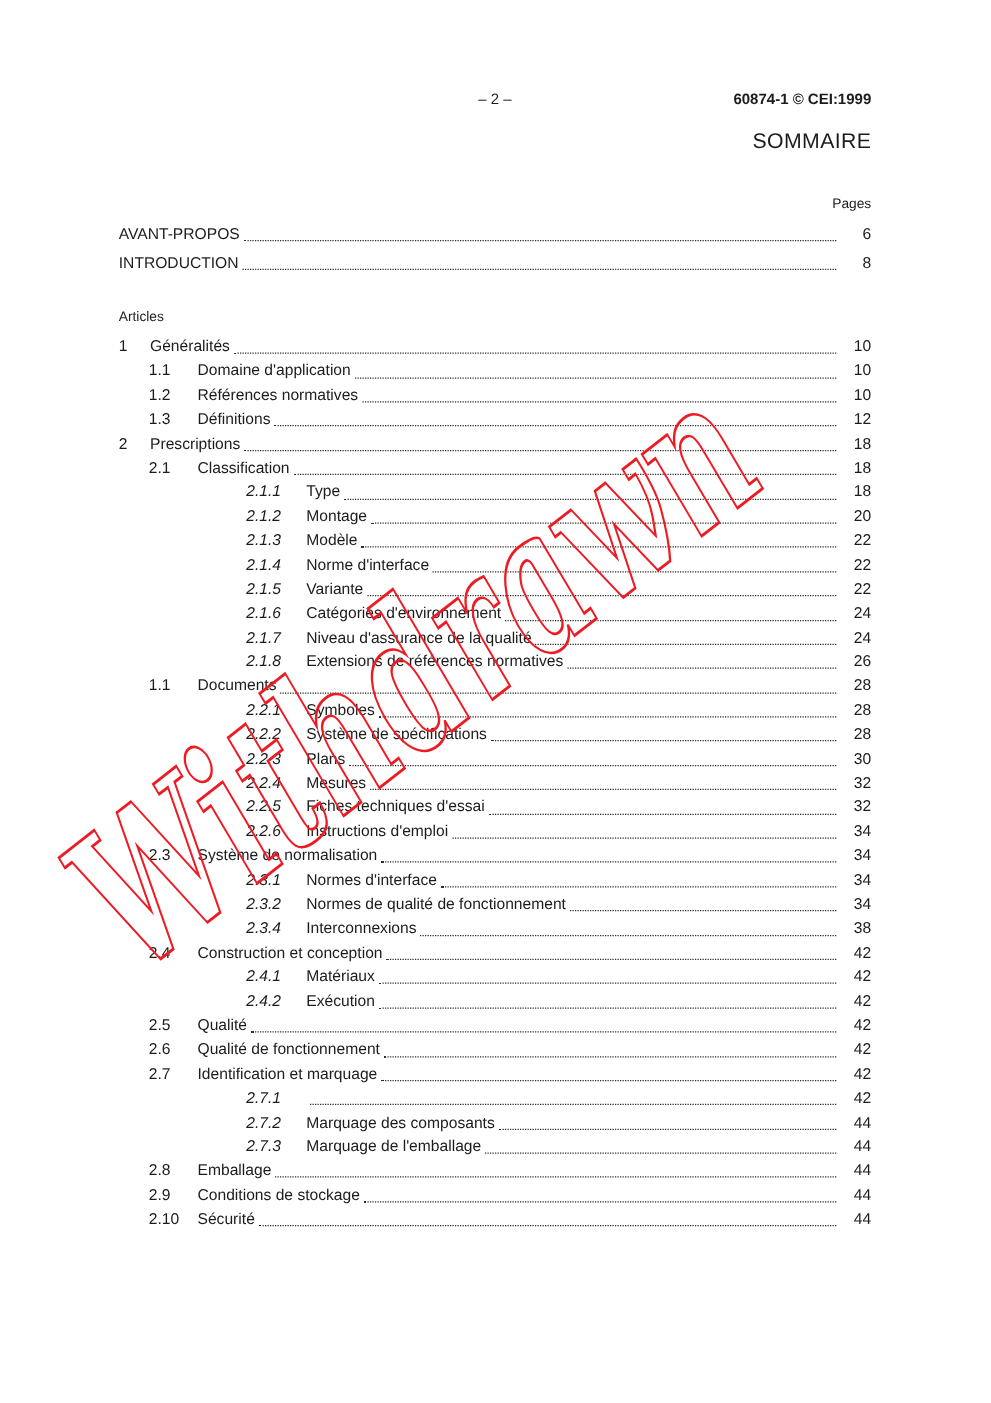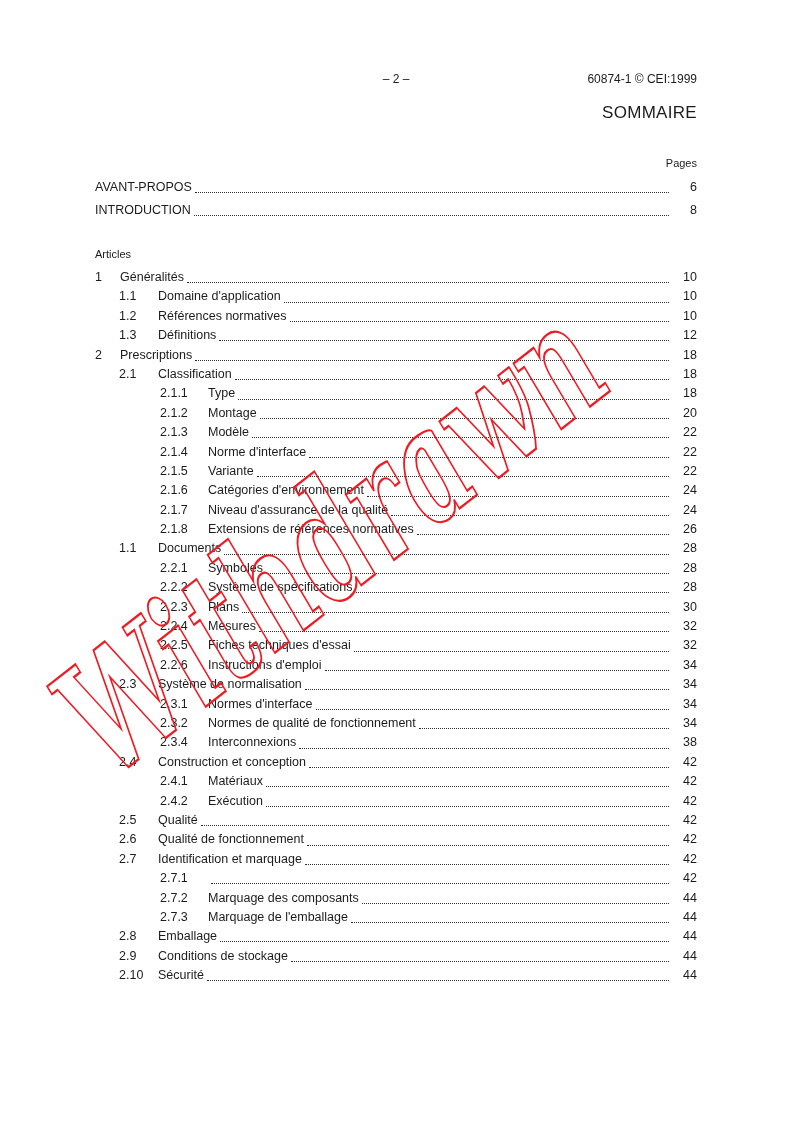--- a/index.html
+++ b/index.html
@@ -9,34 +9,34 @@
     background:#ffffff;
     font-family:"Liberation Sans","DejaVu Sans",sans-serif;
     color:#1c1c1c;
     overflow:hidden;
     margin:0 auto;
   }
   .content{position:absolute;left:95px;top:0;width:602px;}
   
   .hdr{position:absolute;top:71px;left:0;right:0;height:16px;font-size:12px;line-height:16px;}
   .hdr-center{position:absolute;left:0;right:0;text-align:center;}
-  .hdr-right{position:absolute;right:0;top:0;}
+  .hdr-right{position:absolute;right:0;top:0;font-weight:bold;}
   
   .doc-title{position:absolute;top:103px;left:0;right:0;text-align:right;
     font-size:17px;letter-spacing:0.3px;}
   
   .pages-label{position:absolute;top:157px;right:0;font-size:11px;margin-left:40px;}
   
   .toc{position:absolute;top:176px;left:0;right:0;}
   .row{display:flex;height:19.4px;line-height:19.4px;font-size:12.5px;white-space:nowrap;}
   .row.front{height:23px;line-height:23px;justify-content:center;}
   .row .num{flex:0 0 auto;}
   .row.l1 .num{width:25px;}
   .row.l2 .num{margin-left:24px;width:39px;}
-  .row.l3 .num{margin-left:65px;width:48px;}
+  .row.l3 .num{margin-left:102px;width:48px;font-style:italic;}
   .ttl{flex:0 0 auto;}
   .dots{flex:1 1 auto;position:relative;margin:0 4px 0 3px;min-width:8px;}
   .dots::after{content:"";position:absolute;left:0;right:0;bottom:4.2px;
     border-bottom:1.9px dotted #2e2e2e;}
   .row.front .dots::after{bottom:6px;}
   .pg{flex:0 0 auto;min-width:24px;text-align:right;}
   .articles-label{margin-top:25px;height:15px;line-height:15px;font-size:11px;}
   .entries{margin-top:6px;}
   
   .wm{position:absolute;left:0;top:0;width:793px;height:1122px;pointer-events:none;}

